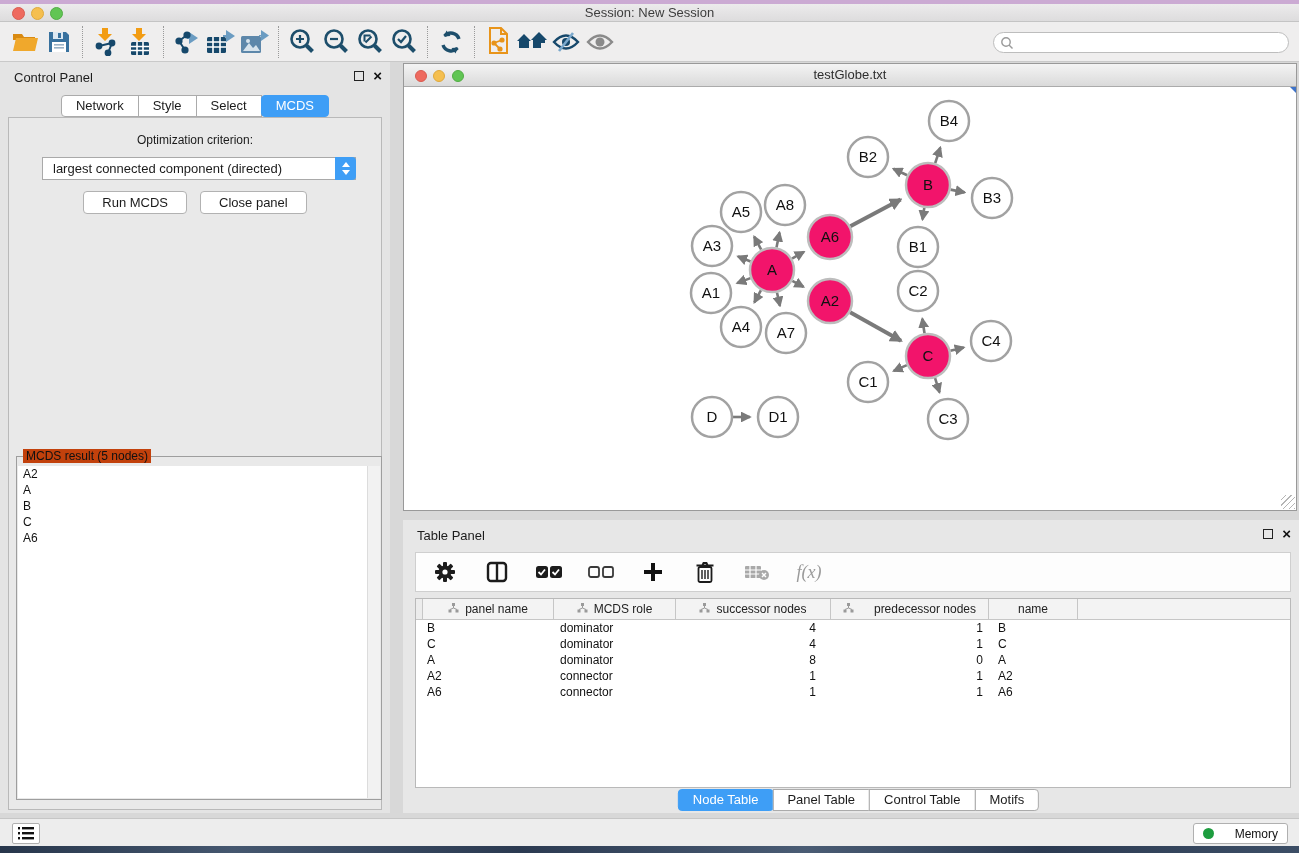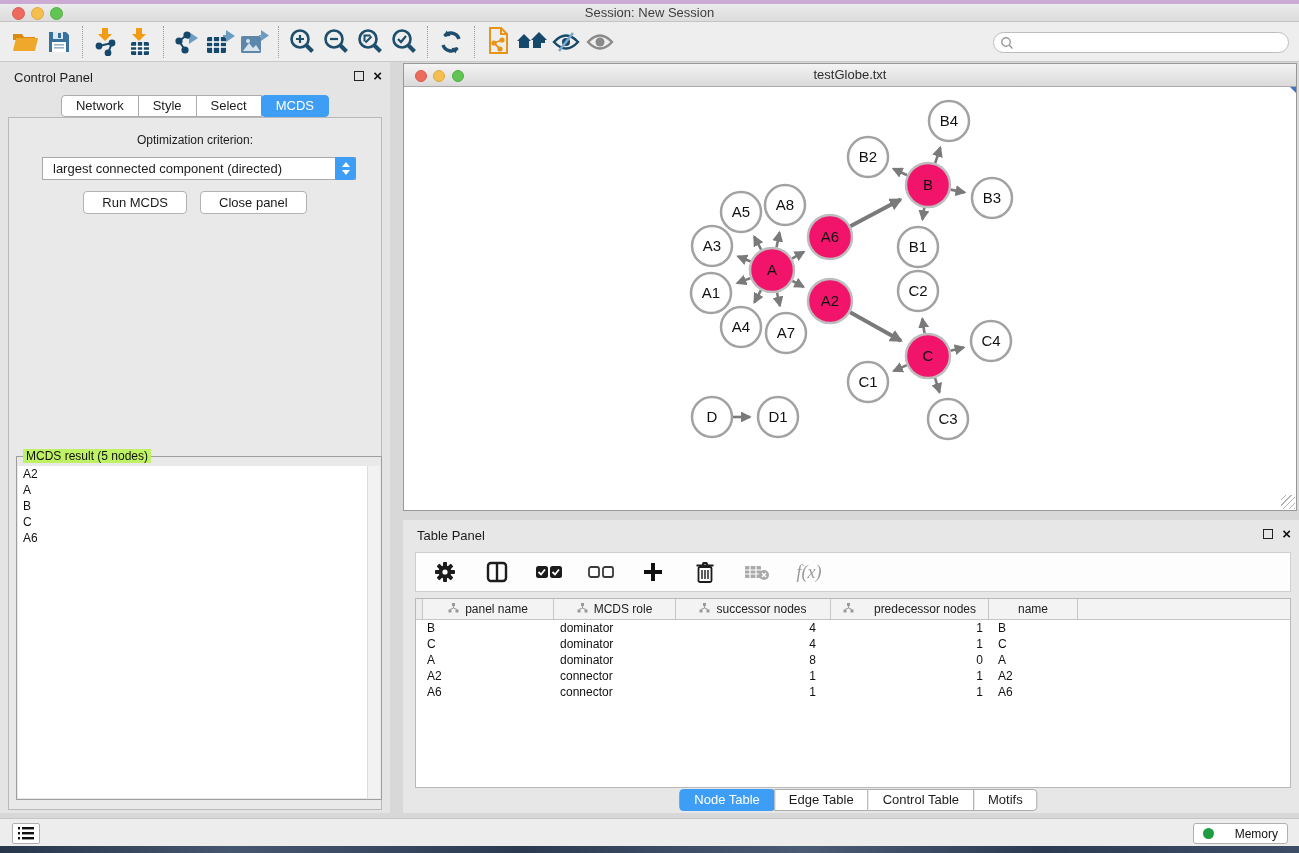--- a/index.html
+++ b/index.html
@@ -45,21 +45,21 @@
     border:1px solid #a9a9a9; border-radius:0; font-size:13px; color:#1b1b1b; line-height:21px;
     padding-left:10px; }
   #opt-stepper { position:absolute; right:-1px; top:-1px; width:21px; height:23px; background:#3e9ef6;
     border-radius:0 4px 4px 0; display:flex; flex-direction:column; align-items:center; justify-content:center; gap:3px; }
   .arr-up { width:0; height:0; border-left:4px solid transparent; border-right:4px solid transparent; border-bottom:5px solid #fff; }
   .arr-dn { width:0; height:0; border-left:4px solid transparent; border-right:4px solid transparent; border-top:5px solid #fff; }
   #cp-buttons { position:absolute; left:0; right:0; top:73px; display:flex; justify-content:center; gap:13px; }
   .cp-btn { height:23px; background:#fff; border:1px solid #b2b2b2; border-radius:4px; font-size:13px;
     color:#1b1b1b; padding:0 18px; font-family:inherit; }
   #result-box { position:absolute; left:7px; top:338px; width:366px; height:344px; border:1px solid #9e9e9e; }
-  #result-legend { position:absolute; left:6px; top:-8px; background:#bef264; padding:0 3px; font-size:12px; color:#111; }
+  #result-legend { position:absolute; left:6px; top:-8px; background:#c2410c; padding:0 3px; font-size:12px; color:#111; }
   #result-list { position:absolute; left:1px; right:1px; top:9px; bottom:1px; background:#fff; overflow:hidden; }
   #result-scrollbar { position:absolute; right:0; top:0; bottom:0; width:13px; background:#f2f2f2; border-left:1px solid #dcdcdc; }
   .mcds-item { font-size:12px; line-height:16px; padding-left:5px; color:#111; }
   #result-list .mcds-item:first-child { margin-top:4px; }
 
   
   #network-window { position:absolute; left:403px; top:63px; width:894px; height:448px;
     background:#fff; border:1px solid #999; }
   #nw-titlebar { position:relative; height:23px; background:linear-gradient(#f4f4f4,#dadada);
     border-bottom:1px solid #ababab; text-align:center; font-size:13px; color:#2e2e2e; line-height:22px; }
@@ -531,21 +531,21 @@
             <span class="tcell tc0">A6</span>
             <span class="tcell tc1">connector</span>
             <span class="tcell tc2">1</span>
             <span class="tcell tc3">1</span>
             <span class="tcell tc4">A6</span>
           </div>
         </div>
     </div>
     <div id="tp-tabs">
         <span class="seg-tab active">Node Table</span>
-        <span class="seg-tab">Edge Table</span>
+        <span class="seg-tab">Panel Table</span>
         <span class="seg-tab">Control Table</span>
         <span class="seg-tab">Motifs</span>
       </div>
   </div>
 
   <div id="status-bar">
     <span id="list-button">
       <svg width="16" height="13" viewBox="0 0 16 13">
         <g fill="#111">
           <rect x="0" y="0" width="2" height="2.4"></rect>

